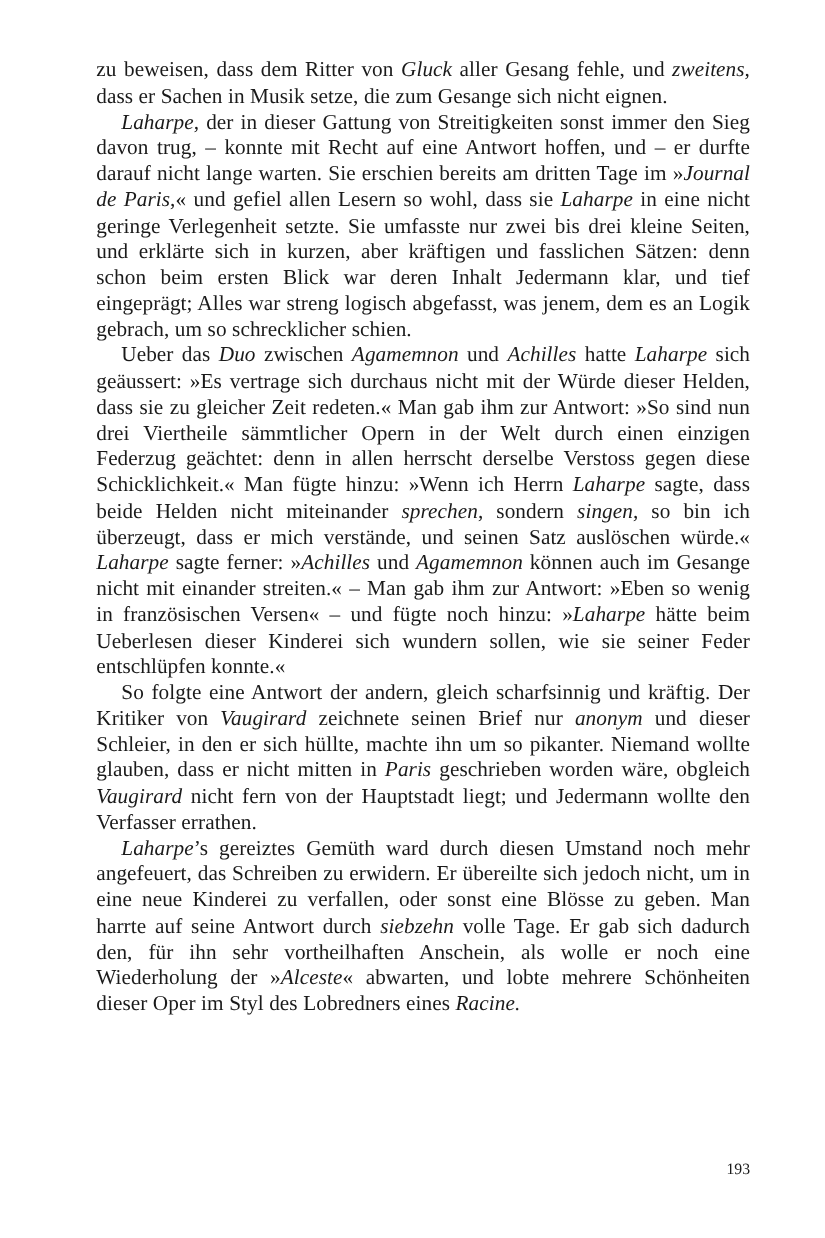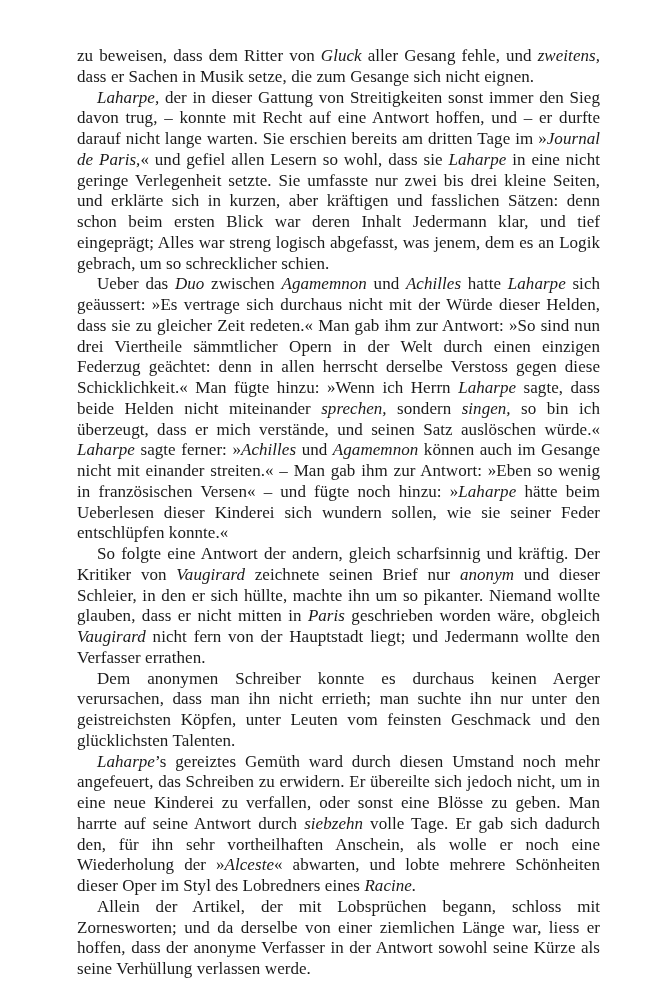--- a/index.html
+++ b/index.html
@@ -69,19 +69,18 @@
 </head>
 <body>
 
 <div id="page">
 
   <div id="text-block">
       <p class="para"><span>zu beweisen, dass dem Ritter von </span><i>Gluck</i><span> aller Gesang fehle, und </span><i>zweitens,</i><span> dass er Sachen in Musik setze, die zum Gesange sich nicht eignen.</span></p>
       <p class="para indent"><i>Laharpe,</i><span> der in dieser Gattung von Streitigkeiten sonst immer den Sieg davon trug, – konnte mit Recht auf eine Antwort hoffen, und – er durfte darauf nicht lange warten. Sie erschien bereits am dritten Tage im »</span><i>Journal de Paris,</i><span>« und gefiel allen Lesern so wohl, dass sie </span><i>Laharpe</i><span> in eine nicht geringe Verlegenheit setzte. Sie umfasste nur zwei bis drei kleine Seiten, und erklärte sich in kurzen, aber kräftigen und fasslichen Sätzen: denn schon beim ersten Blick war deren Inhalt Jedermann klar, und tief eingeprägt; Alles war streng logisch abgefasst, was jenem, dem es an Logik gebrach, um so schrecklicher schien.</span></p>
       <p class="para indent"><span>Ueber das </span><i>Duo</i><span> zwischen </span><i>Agamemnon</i><span> und </span><i>Achilles</i><span> hatte </span><i>Laharpe</i><span> sich geäussert: »Es vertrage sich durchaus nicht mit der Würde dieser Helden, dass sie zu gleicher Zeit redeten.« Man gab ihm zur Antwort: »So sind nun drei Viertheile sämmtlicher Opern in der Welt durch einen einzigen Federzug geächtet: denn in allen herrscht derselbe Verstoss gegen diese Schicklichkeit.« Man fügte hinzu: »Wenn ich Herrn </span><i>Laharpe</i><span> sagte, dass beide Helden nicht miteinander </span><i>sprechen,</i><span> sondern </span><i>singen,</i><span> so bin ich überzeugt, dass er mich verstände, und seinen Satz auslöschen würde.« </span><i>Laharpe</i><span> sagte ferner: »</span><i>Achilles</i><span> und </span><i>Agamemnon</i><span> können auch im Gesange nicht mit einander streiten.« – Man gab ihm zur Antwort: »Eben so wenig in französischen Versen« – und fügte noch hinzu: »</span><i>Laharpe</i><span> hätte beim Ueberlesen dieser Kinderei sich wundern sollen, wie sie seiner Feder entschlüpfen konnte.«</span></p>
       <p class="para indent"><span>So folgte eine Antwort der andern, gleich scharfsinnig und kräftig. Der Kritiker von </span><i>Vaugirard</i><span> zeichnete seinen Brief nur </span><i>anonym</i><span> und dieser Schleier, in den er sich hüllte, machte ihn um so pikanter. Niemand wollte glauben, dass er nicht mitten in </span><i>Paris</i><span> geschrieben worden wäre, obgleich </span><i>Vaugirard</i><span> nicht fern von der Hauptstadt liegt; und Jedermann wollte den Verfasser errathen.</span></p>
-      <p class="para indent"><span>Dem anonymen Schreiber konnte es durchaus keinen Aerger verursachen, dass man ihn nicht errieth; man suchte ihn nur unter den geistreichsten Köpfen, unter Leuten vom feinsten Geschmack und den glücklichsten Talenten.</span></p>
       <p class="para indent"><i>Laharpe</i><span>’s gereiztes Gemüth ward durch diesen Umstand noch mehr angefeuert, das Schreiben zu erwidern. Er übereilte sich jedoch nicht, um in eine neue Kinderei zu verfallen, oder sonst eine Blösse zu geben. Man harrte auf seine Antwort durch </span><i>siebzehn</i><span> volle Tage. Er gab sich dadurch den, für ihn sehr vortheilhaften Anschein, als wolle er noch eine Wiederholung der »</span><i>Alceste</i><span>« abwarten, und lobte mehrere Schönheiten dieser Oper im Styl des Lobredners eines </span><i>Racine.</i></p>
-      <p class="para indent"><span>Allein der Artikel, der mit Lobsprüchen begann, schloss mit Zornesworten; und da derselbe von einer ziemlichen Länge war, liess er hoffen, dass der anonyme Verfasser in der Antwort sowohl seine Kürze als seine Verhüllung verlassen werde.</span></p>
     </div>
 
+  <div id="folio">193</div>
 
 </div>
 
 </body></html>

